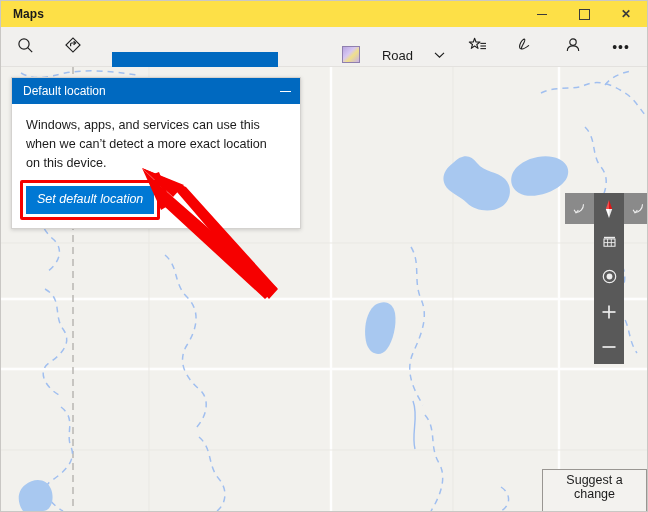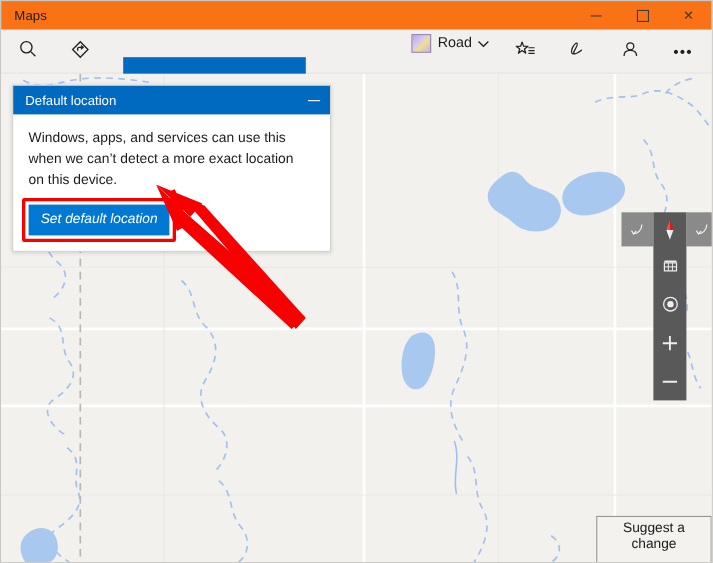--- a/index.html
+++ b/index.html
@@ -22,23 +22,24 @@
     box-sizing: border-box;
     overflow: hidden;
   }
 
   
   .titlebar {
     position: absolute;
     left: 0; top: 0;
     width: 646px;
     height: 26px;
-    background: #f97316;
-    display: flex;
-    align-items: center;
+    background: #fde047;
+    display: flex;
+    align-items: center;
+    font-weight: bold;
   }
   .app-title {
     margin-left: 12px;
     font-size: 12px;
     color: #1b1b1b;
     letter-spacing: 0.1px;
   }
   .win-controls {
     position: absolute;
     right: 0; top: 0;
@@ -121,23 +122,24 @@
   .cmd-right {
     position: absolute;
     right: 2px; top: 0;
     height: 40px;
     display: flex;
     align-items: center;
   }
   .style-btn {
     height: 32px;
     display: flex;
-    align-items: flex-start;
+    align-items: flex-end;
     padding: 0 8px;
     color: #1b1b1b;
+    gap: 16px;
   }
   .style-thumb {
     width: 16px; height: 15px;
     border: 1px solid #8f7fae;
     background: linear-gradient(135deg, #b9a6e0 0%, #d8c8f2 40%, #f0e08a 60%, #c9b2e8 100%);
     margin-right: 6px;
   }
   .style-label {
     font-size: 13px;
     margin-right: 5px;

